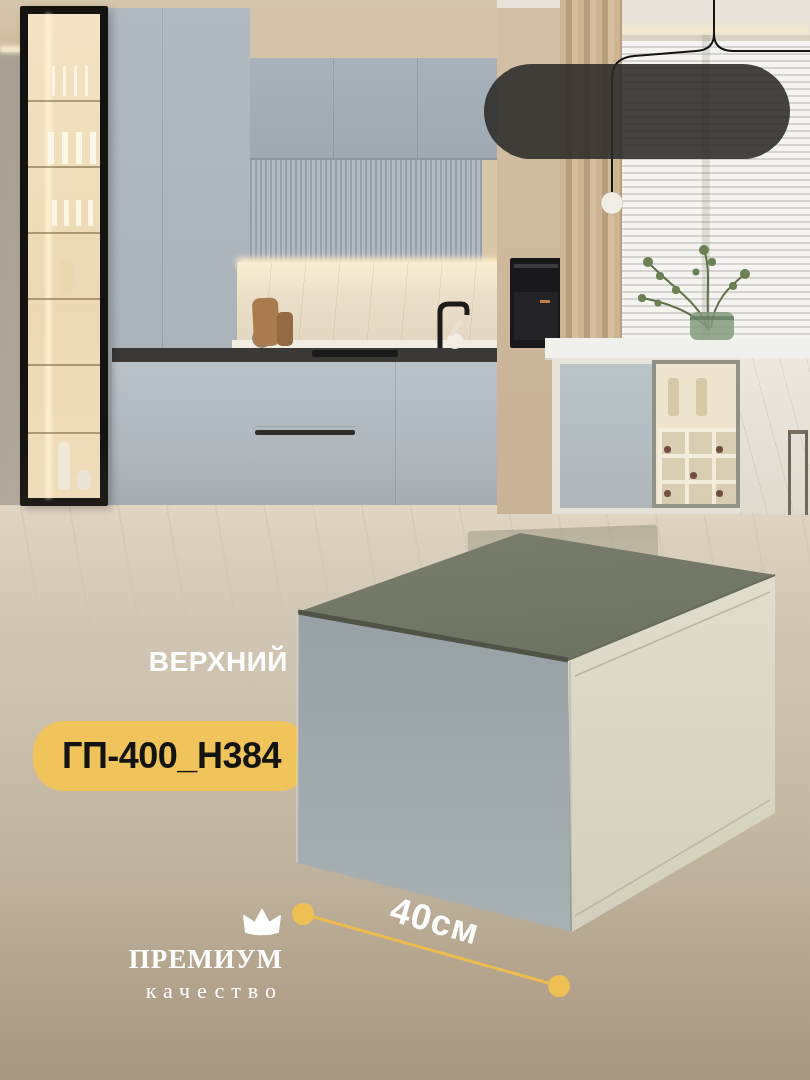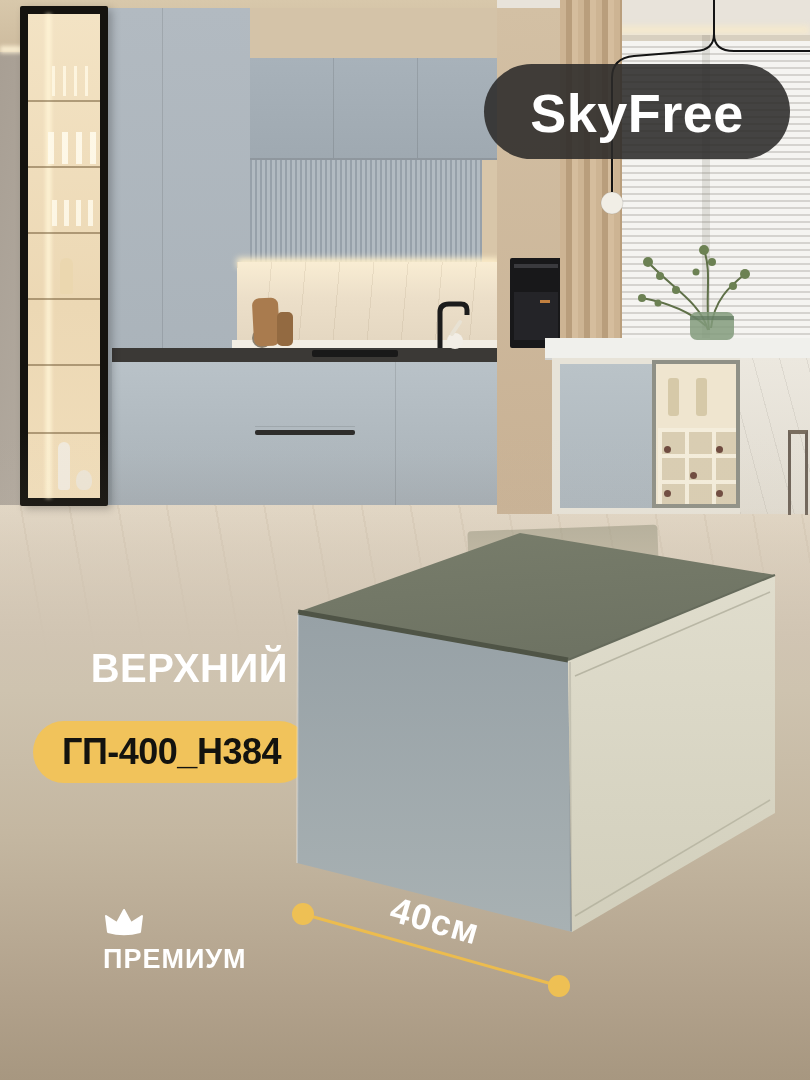--- a/index.html
+++ b/index.html
@@ -86,32 +86,32 @@
 
   
   .badge{left:484px;top:64px;width:306px;height:95px;border-radius:48px;
          background:rgba(43,42,41,0.88);color:#fff;display:flex;flex-direction:column;
          align-items:center;justify-content:center;z-index:5;}
   .badge-sub{font-size:24px;font-weight:500;letter-spacing:.5px;line-height:1;}
   .badge-title{font-size:54px;font-weight:800;letter-spacing:.5px;line-height:1;margin-top:3px;}
 
   .module-block{left:40px;top:645px;width:248px;text-align:right;z-index:5;}
   .module-kicker{font-size:25px;font-weight:600;color:#161616;letter-spacing:.5px;line-height:1.1;}
-  .module-name{font-size:40px;font-weight:800;color:#ffffff;letter-spacing:.5px;line-height:1.05;margin-top:2px;}
-
-  .sku-pill{left:33px;top:721px;width:277px;height:62px;border-radius:31px;background:#f1c35b;
+  .module-name{font-size:28px;font-weight:800;color:#ffffff;letter-spacing:.5px;line-height:1.05;margin-top:2px;}
+
+  .sku-pill{left:33px;top:721px;width:277px;height:70px;border-radius:31px;background:#f1c35b;
             display:flex;align-items:center;justify-content:center;z-index:5;}
   .sku-code{font-size:36px;font-weight:800;color:#13130f;letter-spacing:-0.5px;}
 
   .render-svg{left:0;top:0;width:810px;height:1080px;z-index:6;pointer-events:none;}
 
   .dim-label{left:345px;top:900px;width:180px;text-align:center;z-index:7;
              transform:rotate(15.8deg);color:#fff;font-size:36px;font-weight:800;letter-spacing:1px;}
 
-  .premium{left:103px;top:908px;width:180px;text-align:left;color:#fff;z-index:7;}
+  .premium{left:103px;top:908px;width:180px;text-align:right;color:#fff;z-index:7;font-family:Liberation Serif, serif;}
   .premium-line1{font-size:27px;font-weight:800;letter-spacing:1px;margin-top:4px;}
   .premium-line2{font-size:22px;font-weight:400;letter-spacing:7px;margin-top:3px;padding-left:7px;}
 </style>
 </head>
 <body>
 
 <div class="canvas">
 
   <div class="photo">
     <div class="abs ceil-l"></div>
@@ -212,21 +212,20 @@
           <circle cx="696" cy="272" r="3.5"></circle>
       </g>
       <rect x="690" y="312" width="44" height="28" rx="7" fill="rgba(130,155,125,0.85)"></rect>
       <rect x="690" y="316" width="44" height="4" fill="rgba(90,115,90,0.6)"></rect>
     </svg>
   </div>
 
   <div class="abs fade"></div>
 
   <div class="abs badge">
-    <div class="badge-title">SkyFree</div>
   </div>
 
   <div class="abs module-block">
     <div class="module-name">ВЕРХНИЙ</div>
   </div>
 
   <div class="abs sku-pill">
     <div class="sku-code">ГП-400_Н384</div>
   </div>
 
@@ -259,15 +258,16 @@
     <circle cx="559" cy="986" r="11" fill="#eec054"></circle>
   </svg>
 
   <div class="abs dim-label">40см</div>
 
   <div class="abs premium">
     <svg width="42" height="28" viewBox="0 0 40 28">
       <path d="M4 24 L2 8 L13 15 L20 2 L27 15 L38 8 L36 24 Q20 28.5 4 24 Z" fill="#ffffff" stroke="#ffffff" stroke-width="2" stroke-linejoin="round"></path>
     </svg>
     <div class="premium-line1">ПРЕМИУМ</div>
+    <div class="premium-line2">качество</div>
   </div>
 
 </div>
 
 </body></html>

